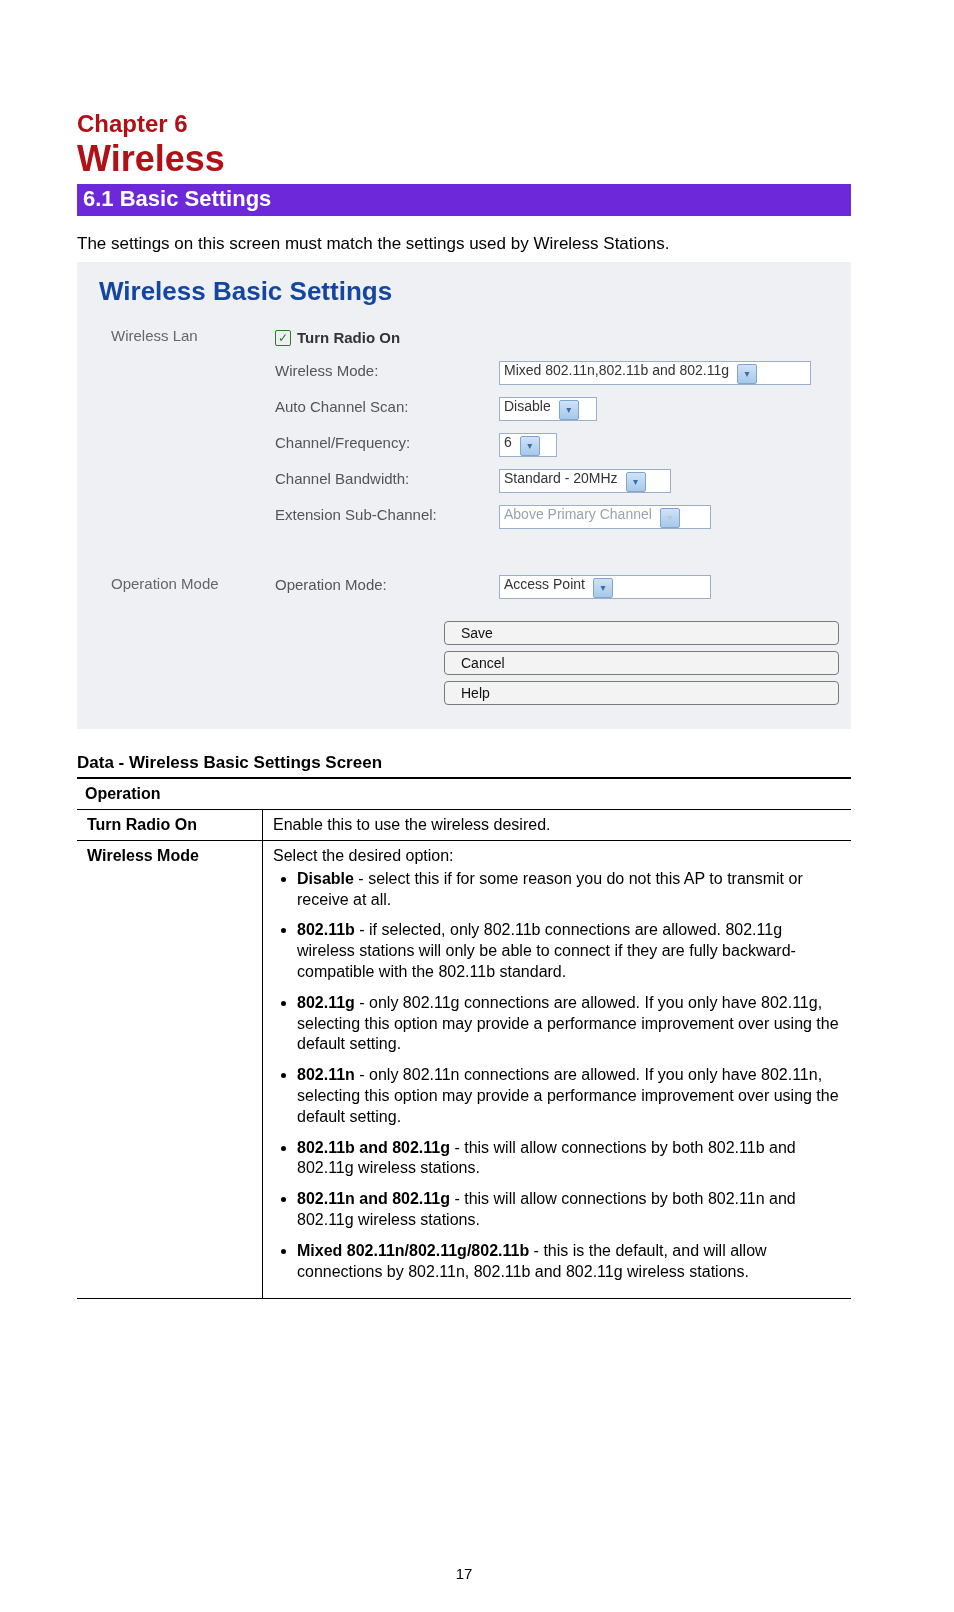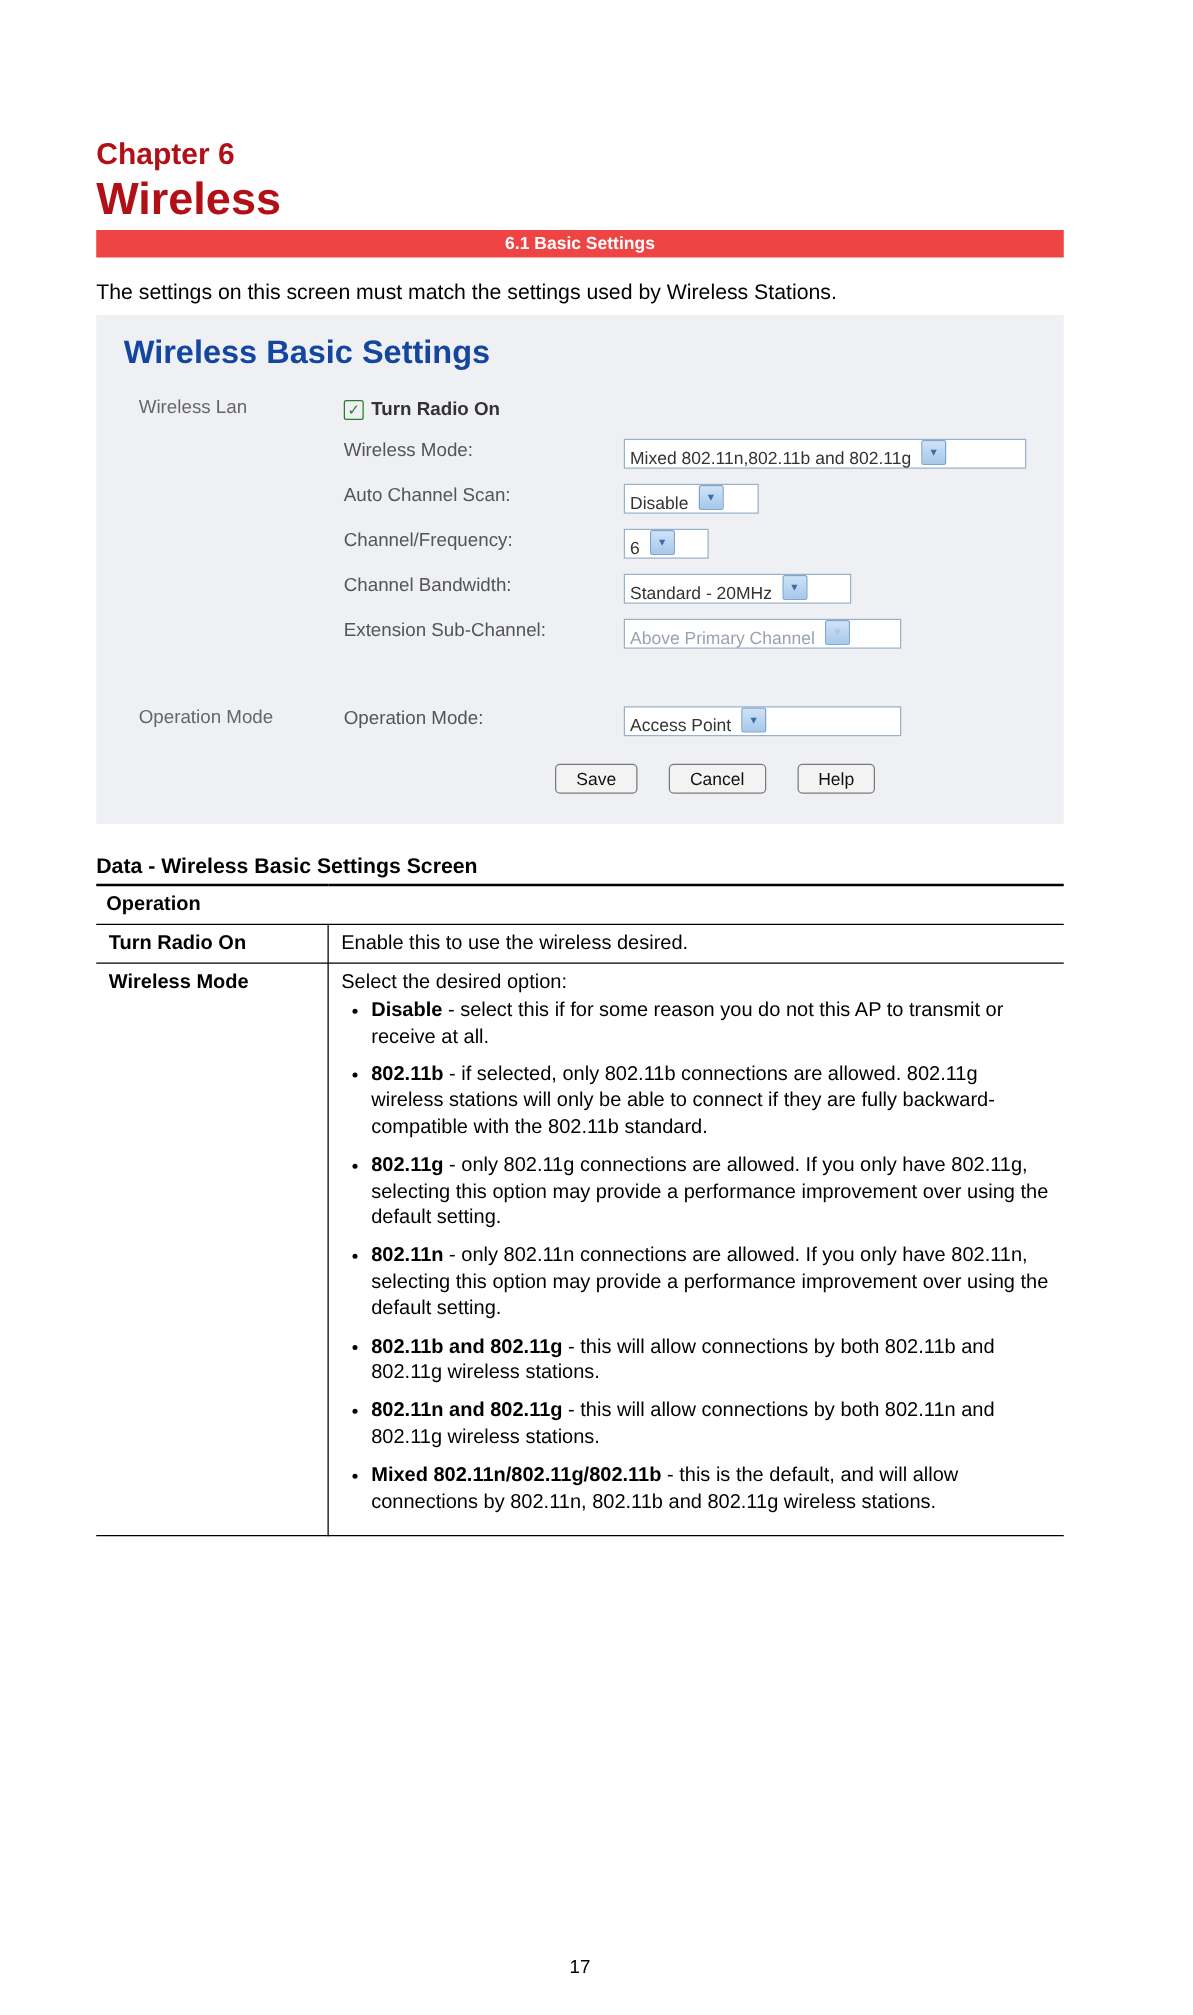--- a/index.html
+++ b/index.html
@@ -23,27 +23,26 @@
     margin: 0 0 2px 0;
   }
   .chapter-title {
     color: #b11116;
     font-size: 36px;
     font-weight: bold;
     margin: 0 0 6px 0;
     line-height: 1.05;
   }
   .section-bar {
-    background: #ef4444;
+    background: #6d28d9;
     color: #fff;
-    font-size: 14px;
+    font-size: 22px;
     font-weight: bold;
     padding: 2px 6px 4px 6px;
     margin-bottom: 18px;
-    text-align: center;
   }
   .intro-line {
     font-size: 17px;
     margin: 10px 0 6px 0;
   }
   
   .panel {
     background: #eef0f3;
     width: 100%;
     box-sizing: border-box;
@@ -96,27 +95,27 @@
     color: #333;
     font-weight: bold;
     font-size: 15px;
   }
   .field-label {
     color: #555;
     padding-right: 8px !important;
   }
   .select-ctl {
     display: inline-flex;
-    align-items: flex-end;
+    align-items: flex-start;
     background: #fff;
     border: 1px solid #9ab0c9;
     font-size: 14px;
     color: #333;
     height: 22px;
-    padding: 0 16px 0 4px;
+    padding: 0 6px 0 4px;
   }
   .select-ctl.disabled {
     color: #9aa3ad;
   }
   .select-value {
     padding-right: 6px;
   }
   .dd-btn {
     width: 18px;
     height: 18px;
@@ -125,23 +124,24 @@
     align-items: center;
     justify-content: center;
     background: linear-gradient(#cfe3f7, #a6c8ea);
     border: 1px solid #7ea6cf;
     border-radius: 2px;
     color: #3a6ea5;
     font-size: 10px;
   }
   .button-row {
     display: flex;
-    gap: 25px;
+    gap: 6px;
     margin-top: 16px;
     margin-left: 355px;
+    flex-direction: column;
   }
   .ui-btn {
     background: #f3f3f3;
     border: 1px solid #7a7a7a;
     border-radius: 4px;
     padding: 3px 16px;
     font-size: 14px;
     color: #111;
   }
   

